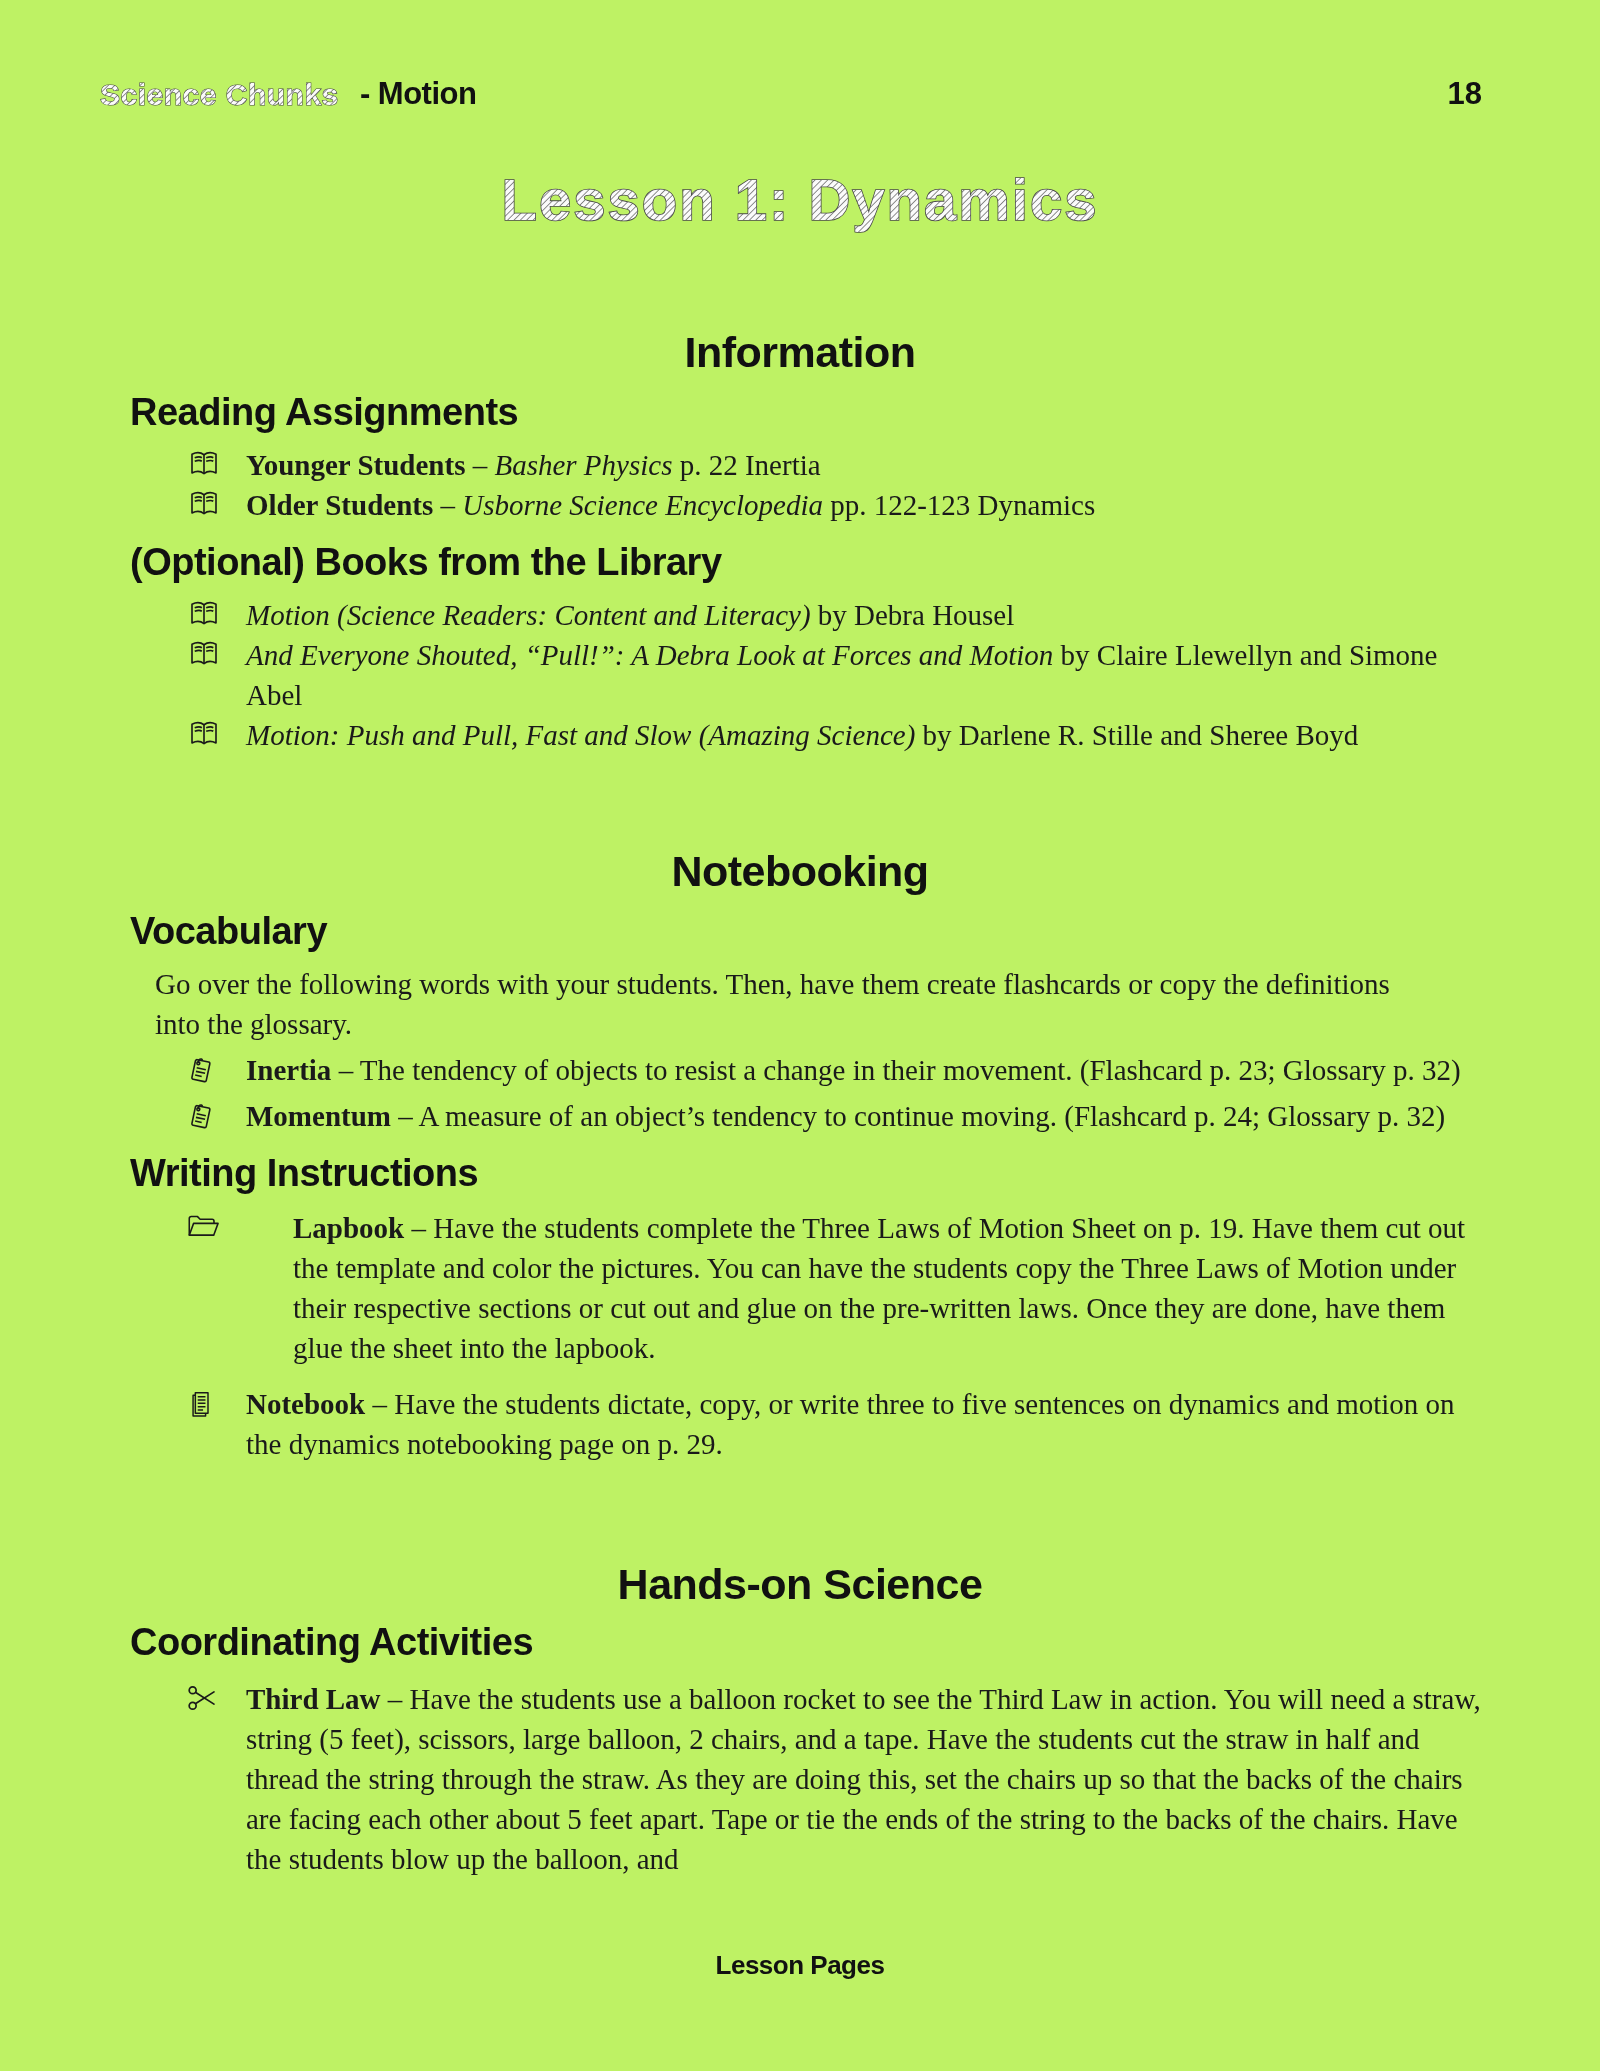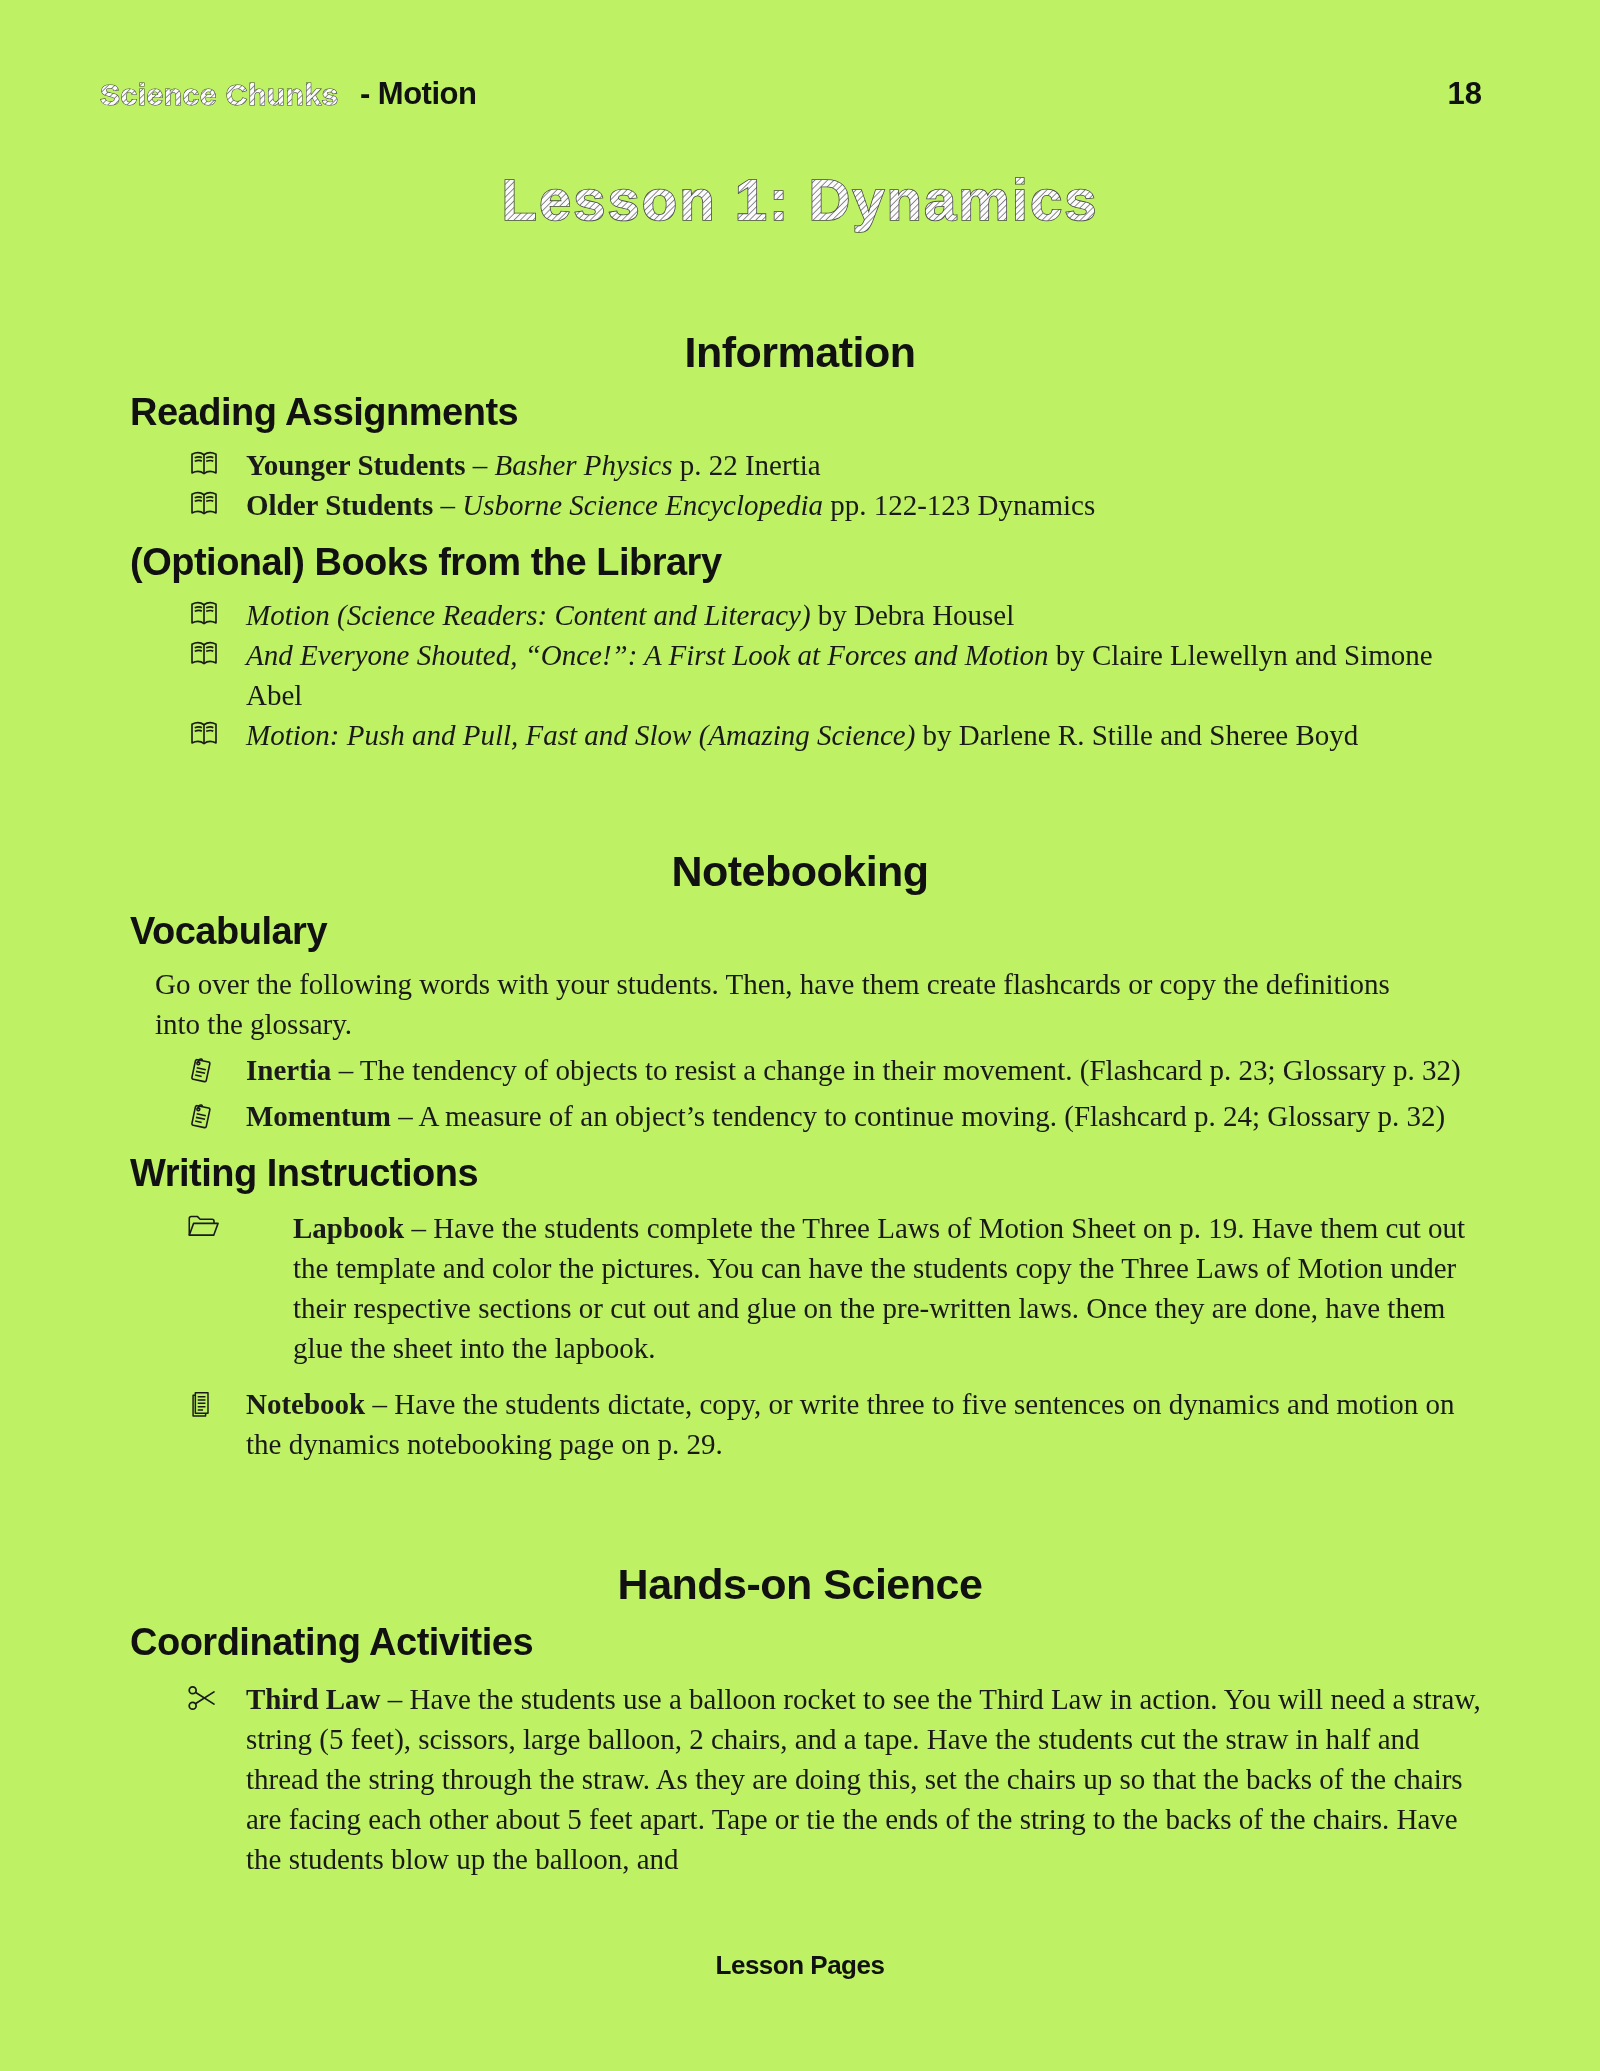--- a/index.html
+++ b/index.html
@@ -119,21 +119,21 @@
   </div>
 
   <div class="item">
     <span class="icon-cell">
       <svg width="36" height="30" viewBox="0 0 26 22" fill="none" stroke="#1a1a1a" stroke-width="1.2" stroke-linejoin="round">
         <path d="M13 4.2 C10.6 2.4 7 2.4 4.2 3.8 V17.6 C7 16.2 10.6 16.2 13 18 C15.4 16.2 19 16.2 21.8 17.6 V3.8 C19 2.4 15.4 2.4 13 4.2 Z"></path>
         <path d="M13 4.2 V18"></path>
         <path d="M6.2 6.4 C8.4 5.6 10.6 5.8 11.4 6.4 M6.2 9 C8.4 8.2 10.6 8.4 11.4 9 M14.6 6.4 C16.4 5.8 18.6 5.6 19.8 6.4 M14.6 9 C16.4 8.4 18.6 8.2 19.8 9"></path>
       </svg>
     </span>
-    <p class="itext"><span class="i">And Everyone Shouted, “Once!”: A First Look at Forces and Motion</span> <span>by Claire Llewellyn and Simone Abel</span></p>
+    <p class="itext"><span class="i">And Everyone Shouted, “Pull!”: A Debra Look at Forces and Motion</span> <span>by Claire Llewellyn and Simone Abel</span></p>
   </div>
 
   <div class="item">
     <span class="icon-cell">
       <svg width="36" height="30" viewBox="0 0 26 22" fill="none" stroke="#1a1a1a" stroke-width="1.2" stroke-linejoin="round">
         <path d="M13 4.2 C10.6 2.4 7 2.4 4.2 3.8 V17.6 C7 16.2 10.6 16.2 13 18 C15.4 16.2 19 16.2 21.8 17.6 V3.8 C19 2.4 15.4 2.4 13 4.2 Z"></path>
         <path d="M13 4.2 V18"></path>
         <path d="M6.2 6.4 C8.4 5.6 10.6 5.8 11.4 6.4 M6.2 9 C8.4 8.2 10.6 8.4 11.4 9 M14.6 6.4 C16.4 5.8 18.6 5.6 19.8 6.4 M14.6 9 C16.4 8.4 18.6 8.2 19.8 9"></path>
       </svg>
     </span>

